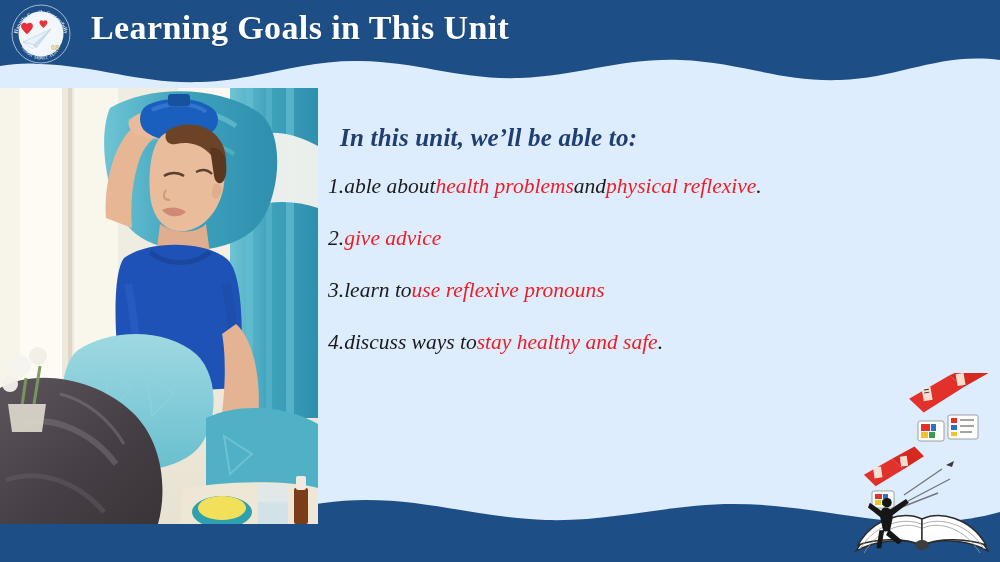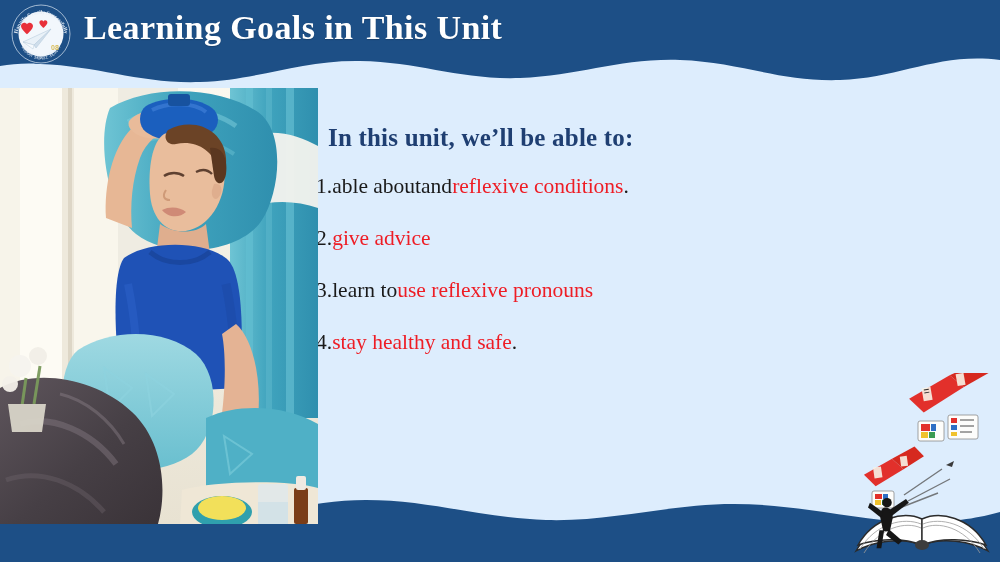--- a/index.html
+++ b/index.html
@@ -29,21 +29,21 @@
     left: 0; top: 0;
     width: 1000px;
     height: 92px;
     z-index: 2;
     pointer-events: none;
   }
   #header-band svg { display: block; width: 1000px; height: 92px; }
 
   #header-title {
     position: absolute;
-    left: 84px;
+    left: 91px;
     top: 9px;
     z-index: 5;
     color: #ffffff;
     font-family: "Liberation Serif", "DejaVu Serif", serif;
     font-weight: bold;
     font-size: 34px;
     letter-spacing: 0.4px;
     white-space: nowrap;
     text-shadow: 0 1px 1px rgba(0,0,0,0.18);
   }
@@ -77,24 +77,25 @@
     height: 436px;
     z-index: 4;
     overflow: hidden;
     background: #cfe6ee;
   }
   #photo svg { display: block; width: 318px; height: 436px; }
 
   
   #content {
     position: absolute;
-    left: 316px;
+    left: 328px;
     top: 124px;
     width: 640px;
     z-index: 3;
+    font-style: italic;
   }
   #goals-heading {
     color: #1f3f72;
     font-weight: bold;
     font-size: 25px;
     margin: 0 0 9px 12px;
     letter-spacing: 0.2px;
     white-space: nowrap;
   }
   .goal-line {
@@ -287,39 +288,41 @@
       </g>
     </svg>
   </div>
 
   <div id="content">
     <div id="goals-heading">In this unit, we’ll be able to:</div>
 
     <div class="goal-line">
       <span>1.</span>
         <span> able about </span>
+        <span class="hl">health problems</span>
         <span> and </span>
-        <span class="hl">reflexive conditions</span>
+        <span class="hl">physical reflexive</span>
         <span>.</span>
     </div>
 
     <div class="goal-line">
       <span>2.</span>
         <span> </span>
         <span class="hl">give advice</span>
     </div>
 
     <div class="goal-line">
       <span>3.</span>
         <span> learn to </span>
         <span class="hl">use reflexive pronouns</span>
     </div>
 
     <div class="goal-line">
       <span>4.</span>
+        <span> discuss ways to </span>
         <span class="hl">stay healthy and safe</span>
         <span>.</span>
     </div>
   </div>
 
   <div id="bottom-band">
     <svg viewBox="0 0 1000 72" preserveAspectRatio="none" xmlns="http://www.w3.org/2000/svg">
       <path d="M0,26
                C 60,18 110,34 176,34
                C 244,34 300,10 366,10

